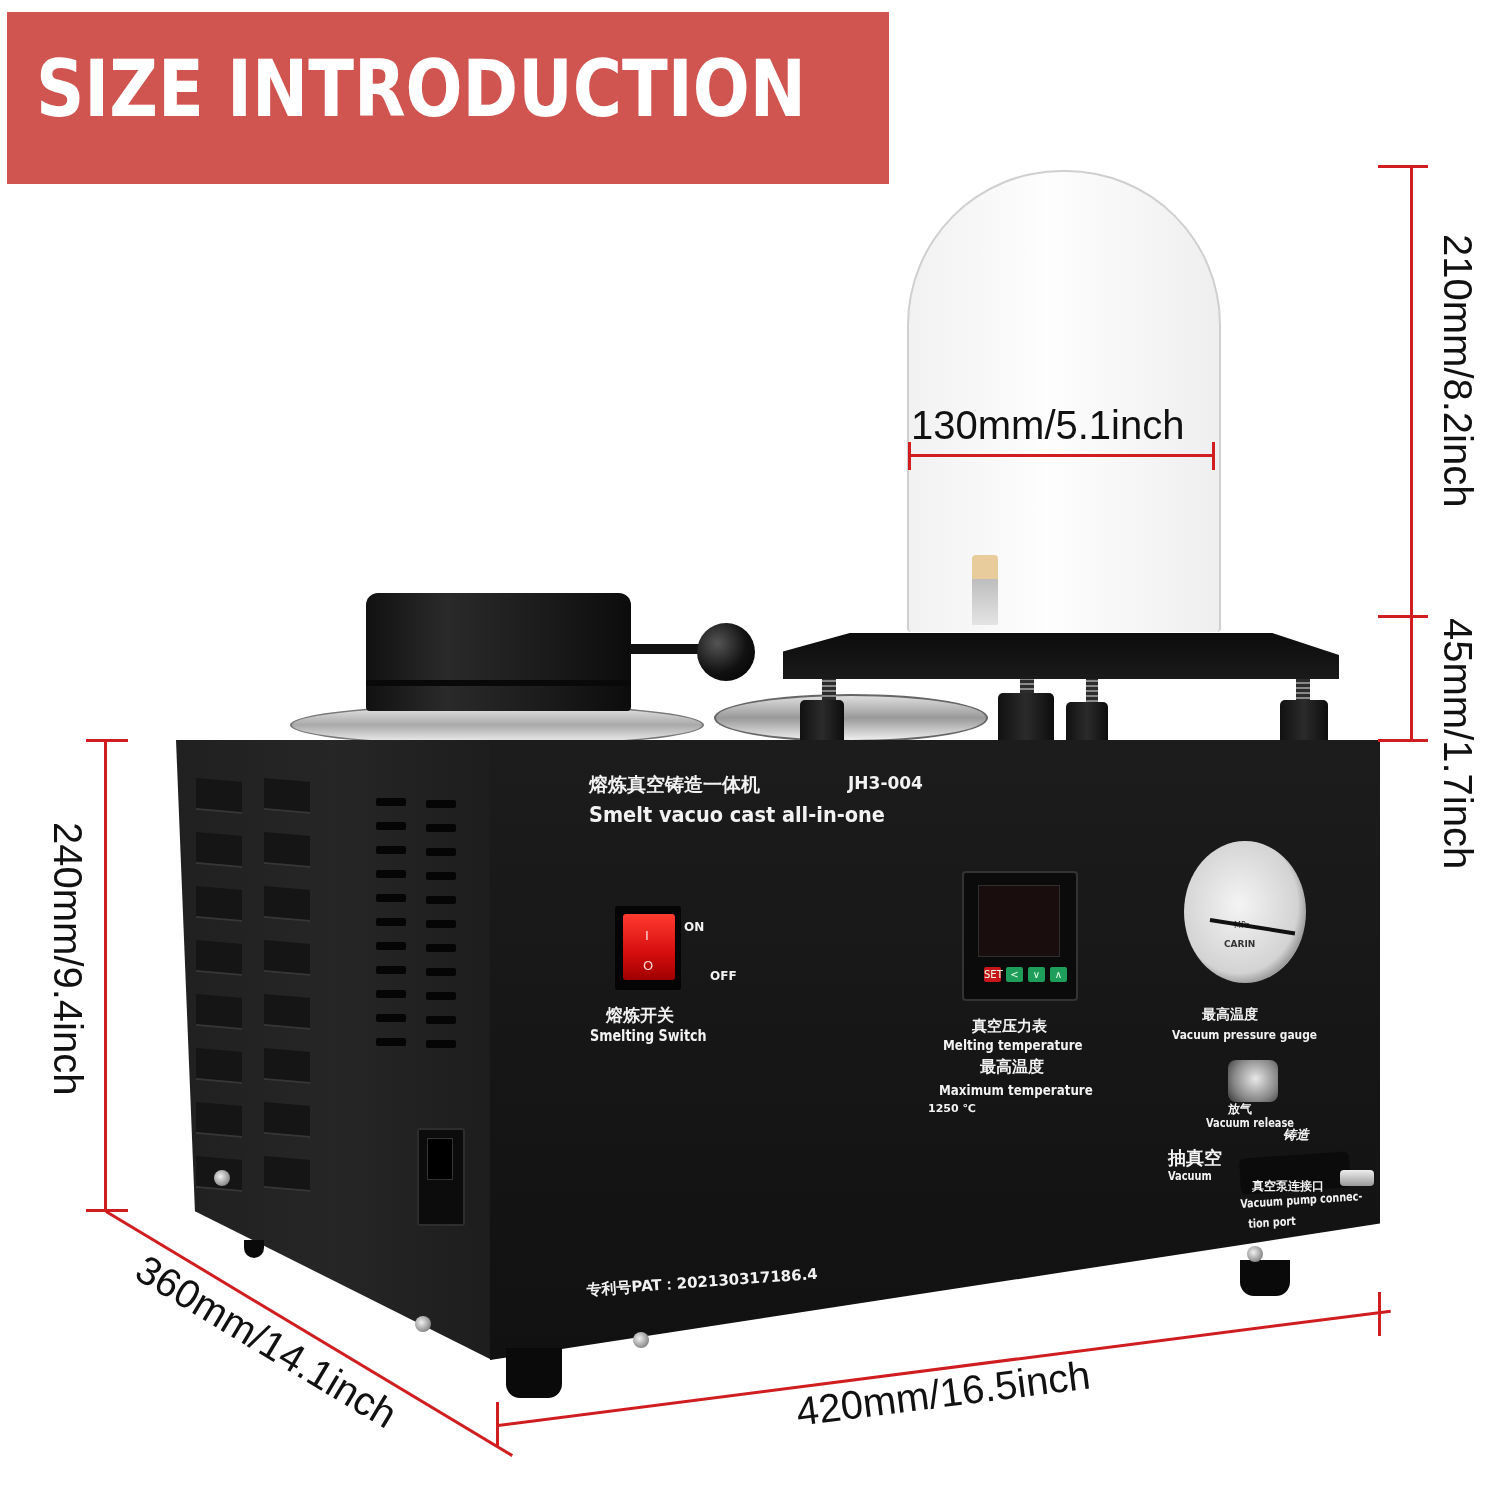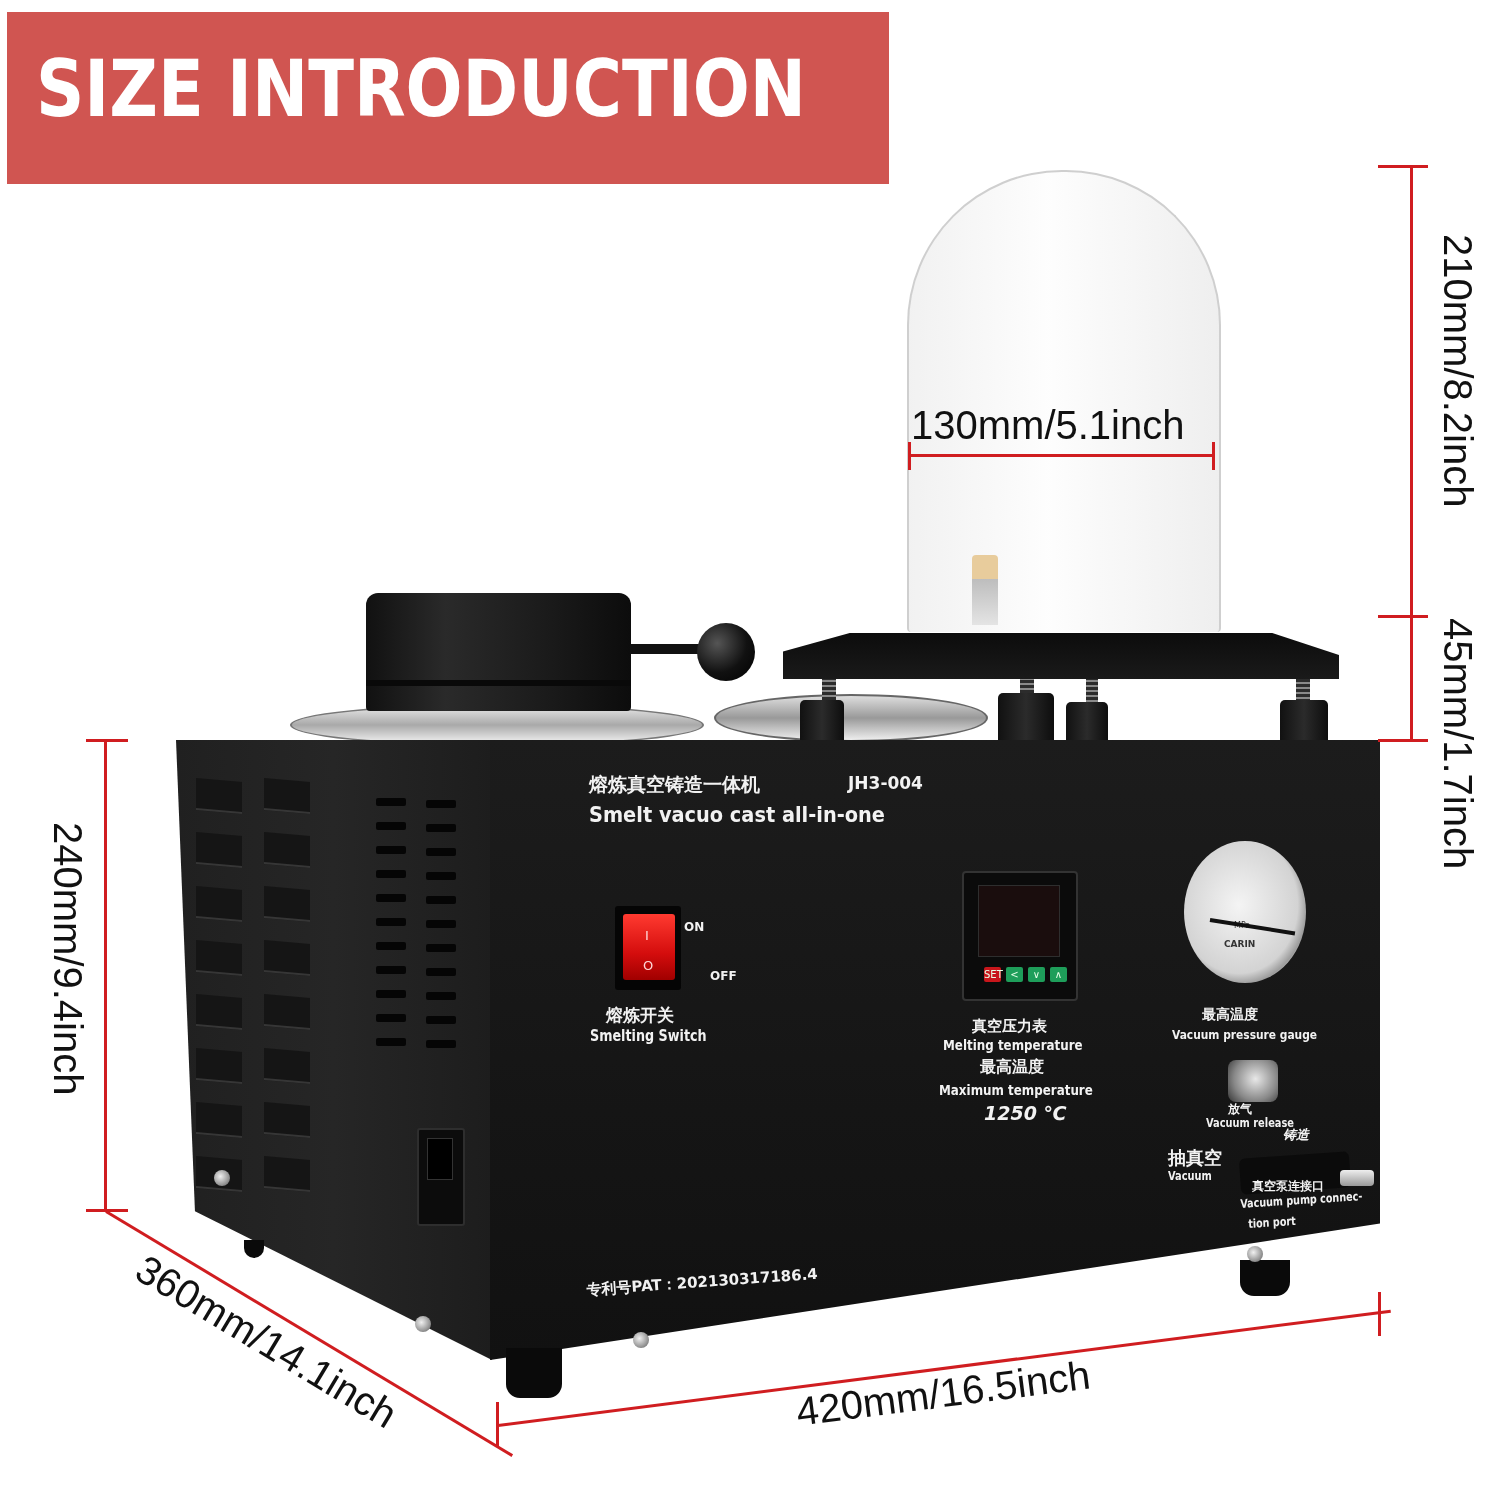--- a/index.html
+++ b/index.html
@@ -154,21 +154,21 @@
   <div class="abs ctrl-screen"></div>
   <div class="abs ctrl-btn" style="left:20px;top:94px;background:#c8161b;">SET</div>
   <div class="abs ctrl-btn" style="left:42px;top:94px;background:#1e9e5a;">&lt;</div>
   <div class="abs ctrl-btn" style="left:64px;top:94px;background:#1e9e5a;">∨</div>
   <div class="abs ctrl-btn" style="left:86px;top:94px;background:#1e9e5a;">∧</div>
 </div>
 <div class="abs panel-text" style="left:972px;top:1018px;font-size:15px;">真空压力表</div>
 <div class="abs panel-text" style="left:943px;top:1037px;font-size:14px;transform:scaleX(0.85);transform-origin:left top;">Melting  temperature</div>
 <div class="abs panel-text" style="left:980px;top:1058px;font-size:16px;">最高温度</div>
 <div class="abs panel-text" style="left:939px;top:1082px;font-size:14px;transform:scaleX(0.85);transform-origin:left top;">Maximum  temperature</div>
-<div class="abs panel-text" style="left:984px;top:1103px;font-size:19px;font-style:italic;">1250 ℃</div>
+<div class="abs panel-text" style="left:928px;top:1103px;font-size:11px;">1250 ℃</div>
 
 <div class="abs gauge">
   <span class="abs" style="left:40px;top:98px;font-size:9px;font-weight:bold;color:#333;font-family:'DejaVu Sans',sans-serif;">CARIN</span>
   <span class="abs" style="left:50px;top:80px;font-size:8px;color:#333;font-family:'DejaVu Sans',sans-serif;">MPa</span>
 </div>
 <div class="abs gauge-needle"></div>
 <div class="abs panel-text" style="left:1202px;top:1006px;font-size:14px;">最高温度</div>
 <div class="abs panel-text" style="left:1172px;top:1028px;font-size:13px;transform:scaleX(0.82);transform-origin:left top;">Vacuum pressure gauge</div>
 
 <div class="abs release-valve"></div>

